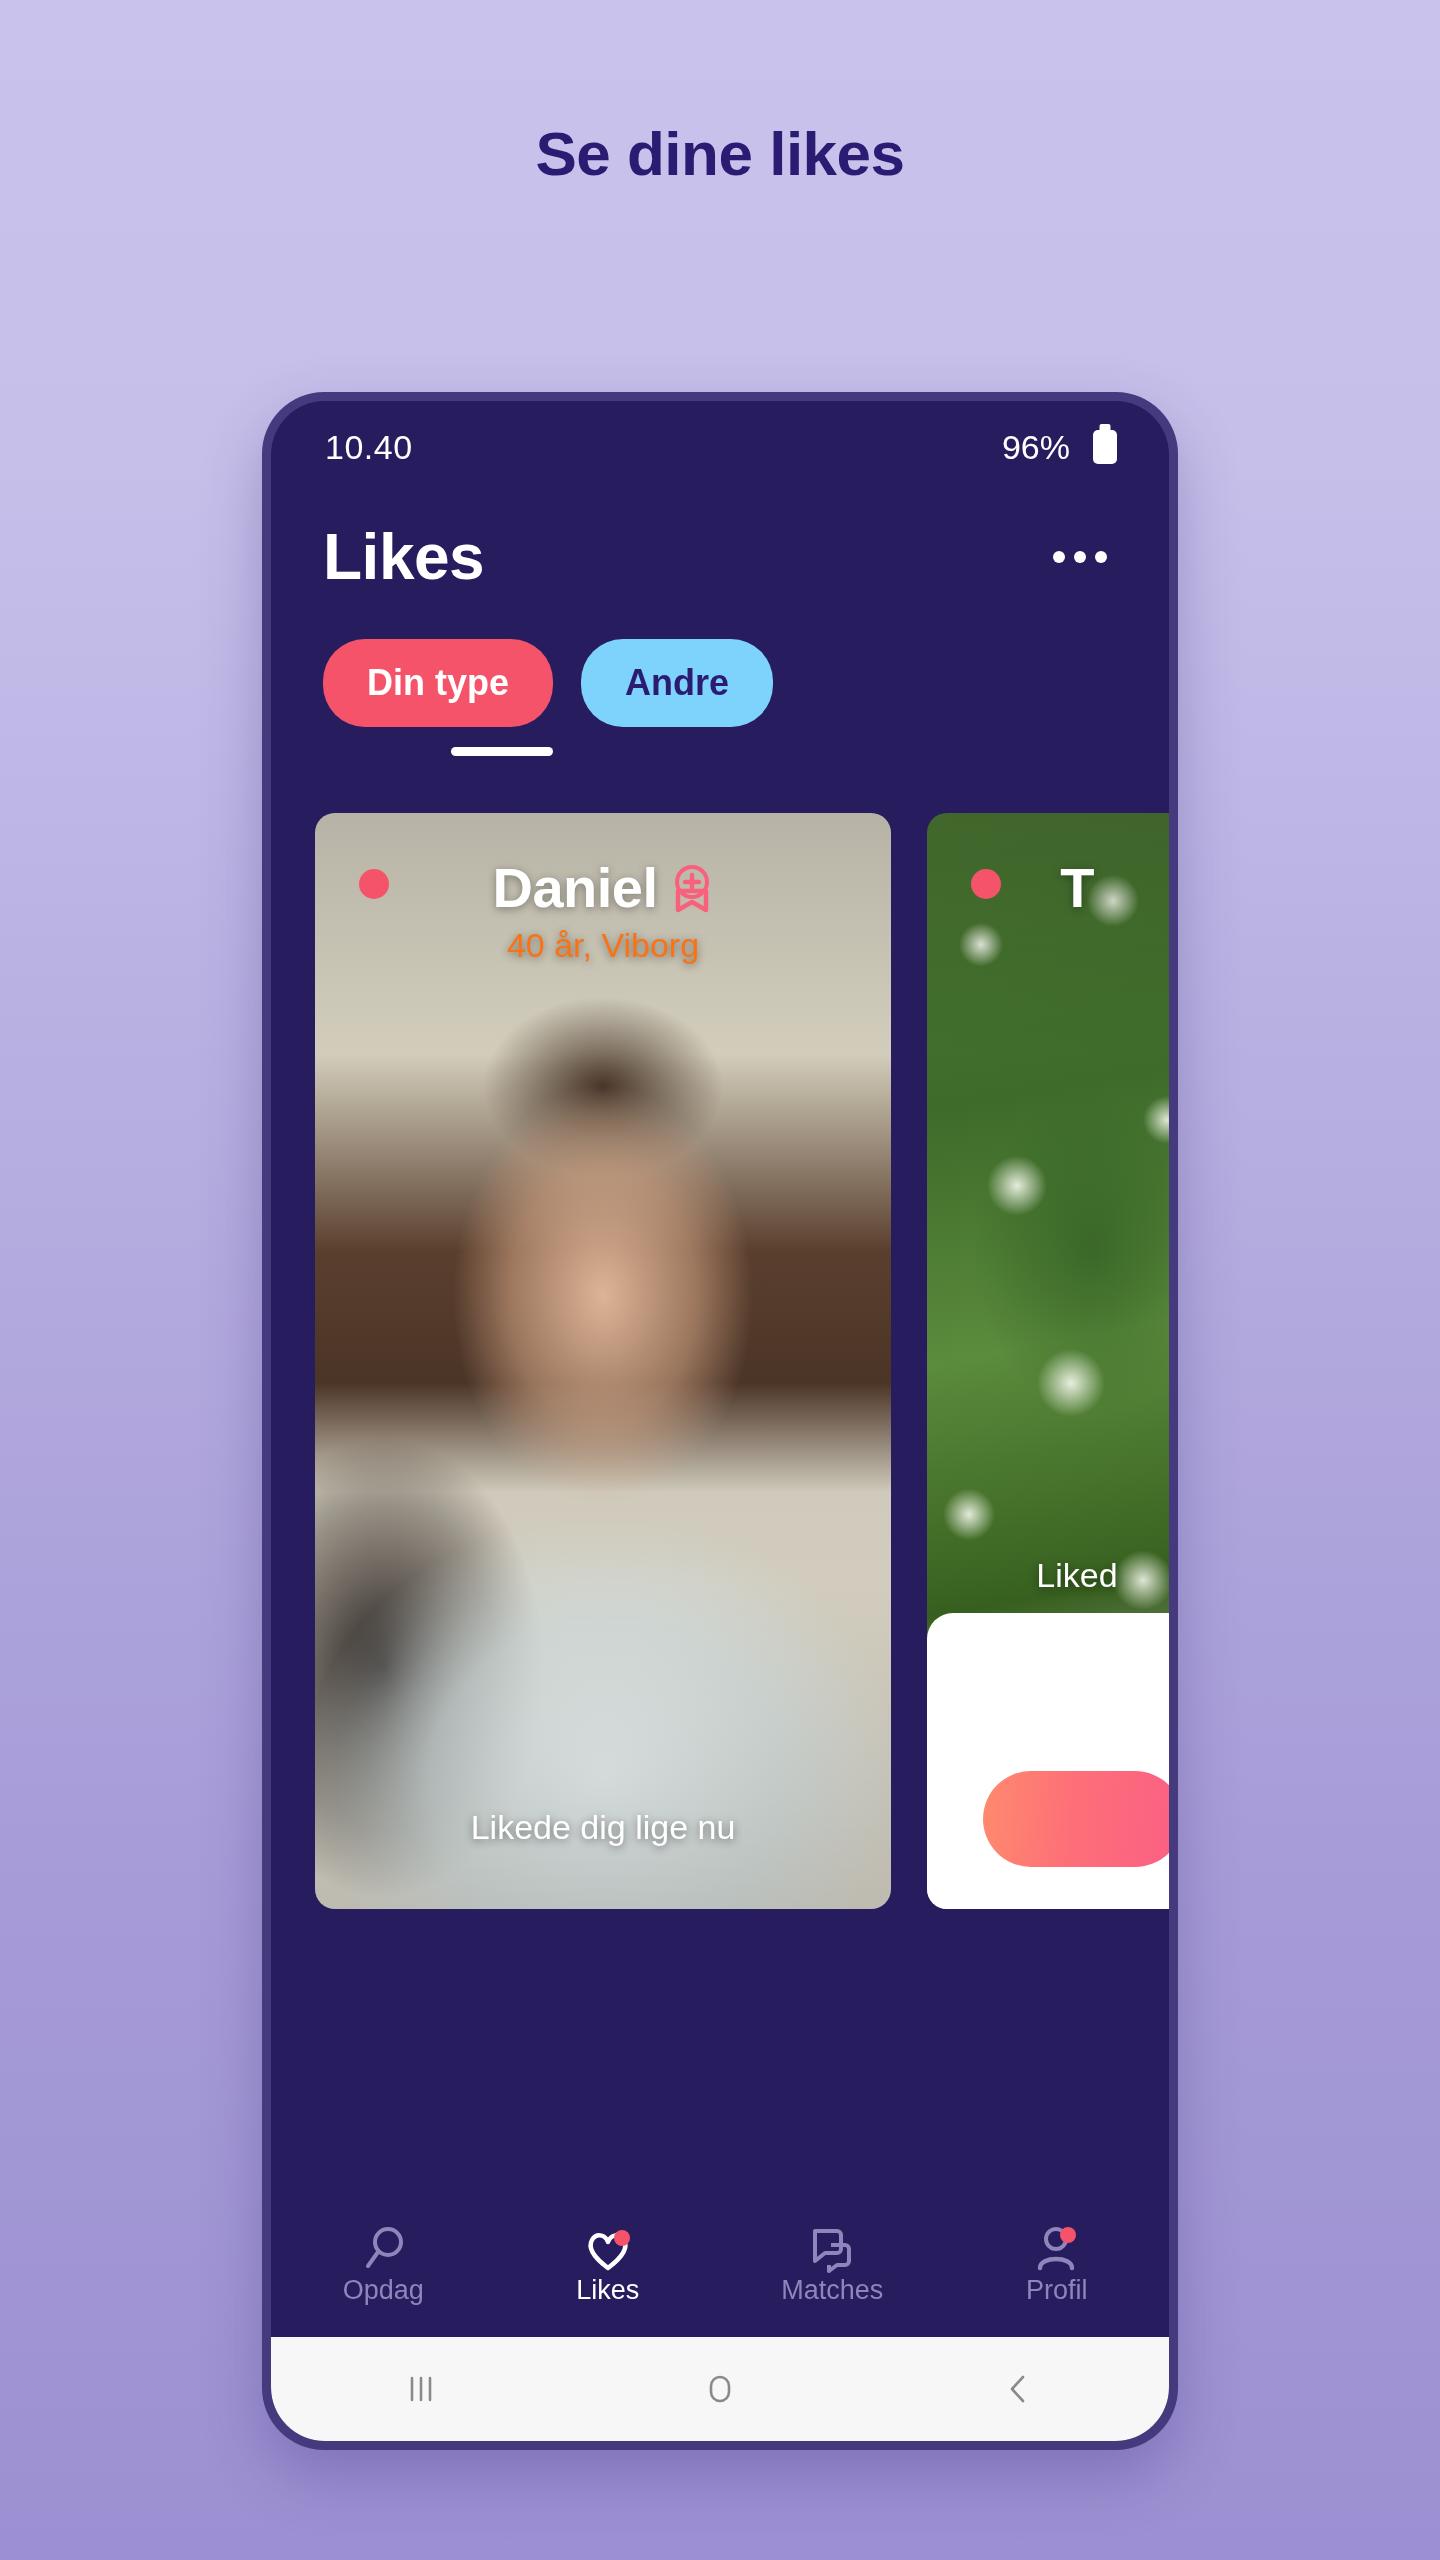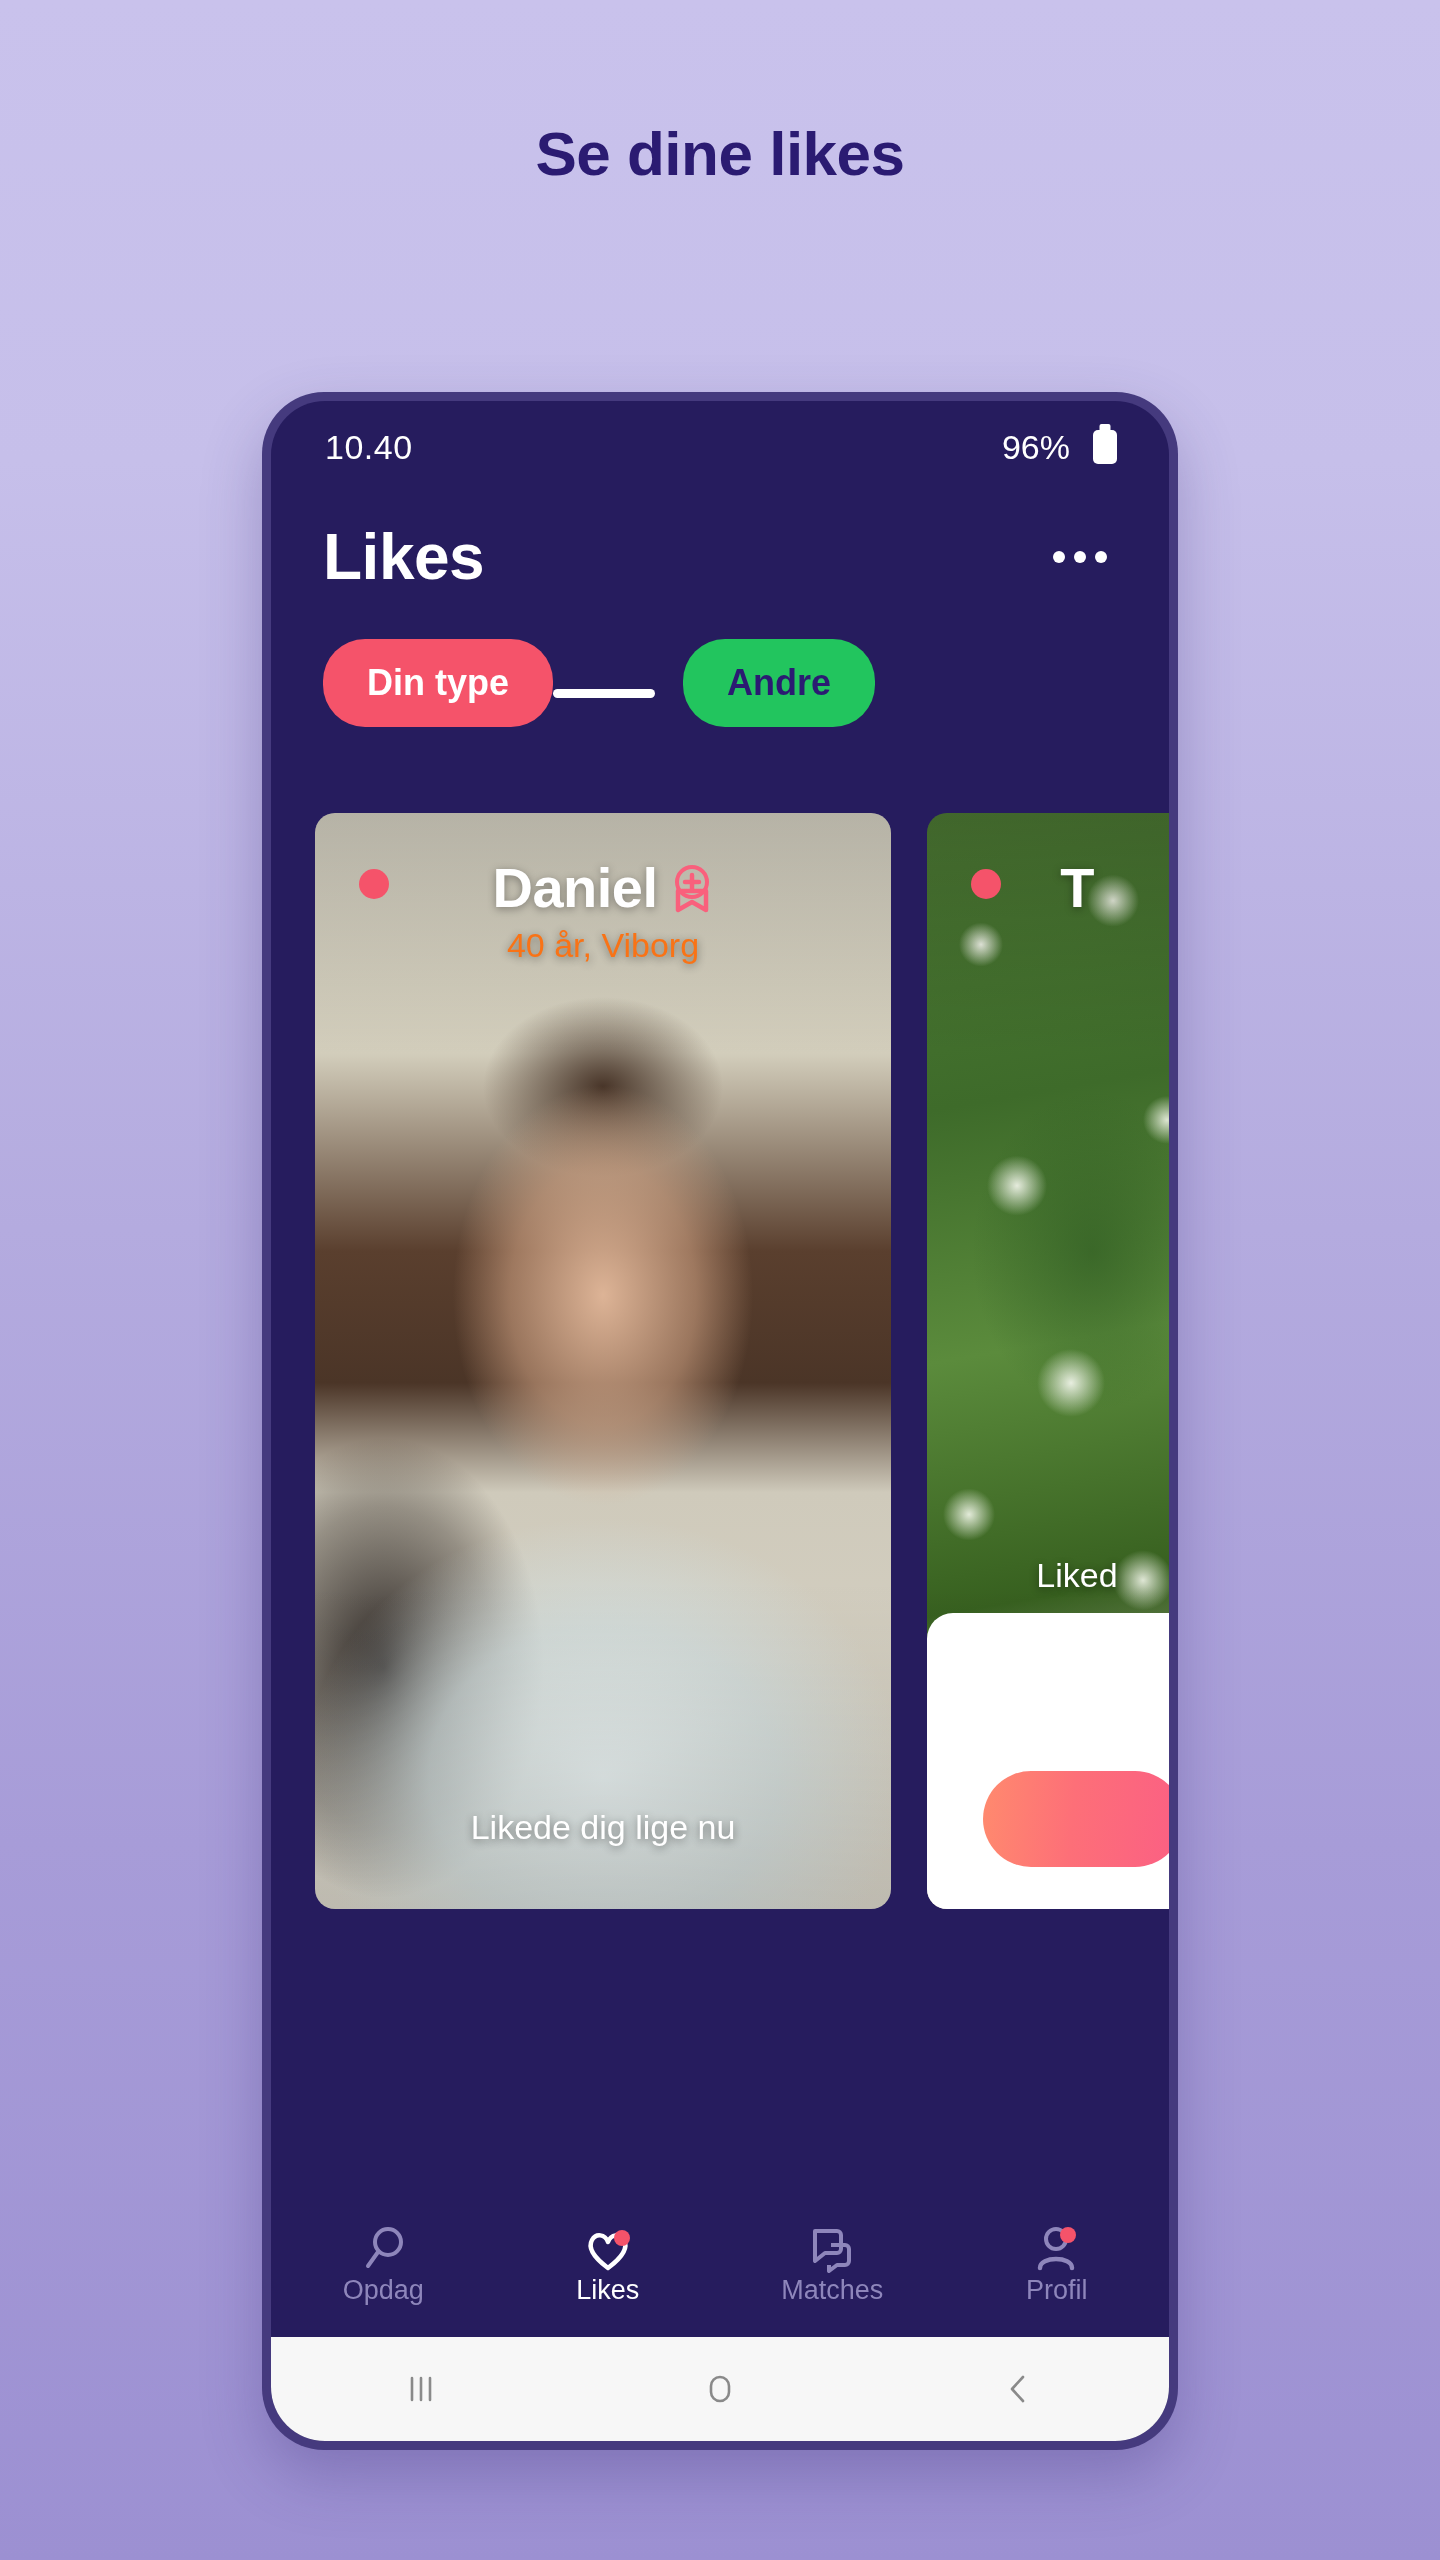--- a/index.html
+++ b/index.html
@@ -68,29 +68,29 @@
     font-size:64px; font-weight:700; color:#ffffff; letter-spacing:-0.5px;
   }
   .kebab { display:flex; gap:9px; padding:18px 6px; cursor:pointer; }
   .kebab span { width:12px; height:12px; border-radius:50%; background:#ffffff; }
 
   
   .tabs {
     position:absolute; top:238px; left:52px;
     display:flex; gap:28px; align-items:flex-start;
   }
-  .tab-wrap { display:flex; flex-direction:row; align-items:center; }
+  .tab-wrap { display:flex; flex-direction:column; align-items:flex-end; }
   .tab {
     border:none; cursor:pointer;
     font-family:inherit; font-size:36px; font-weight:700;
     padding:23px 44px; border-radius:42px;
     white-space:nowrap;
   }
   .tab--active { background:#f5536a; color:#ffffff; }
-  .tab--inactive { background:#22c55e; color:#2b1b72; }
+  .tab--inactive { background:#7dd3fc; color:#2b1b72; }
   .tab-underline {
     margin-top:20px; width:102px; height:9px; border-radius:5px; background:#ffffff;
   }
   .tab-underline--hidden { visibility:hidden; }
 
   
   .deck {
     position:absolute; top:412px; left:0; width:100%; height:1100px;
   }
   .card {

